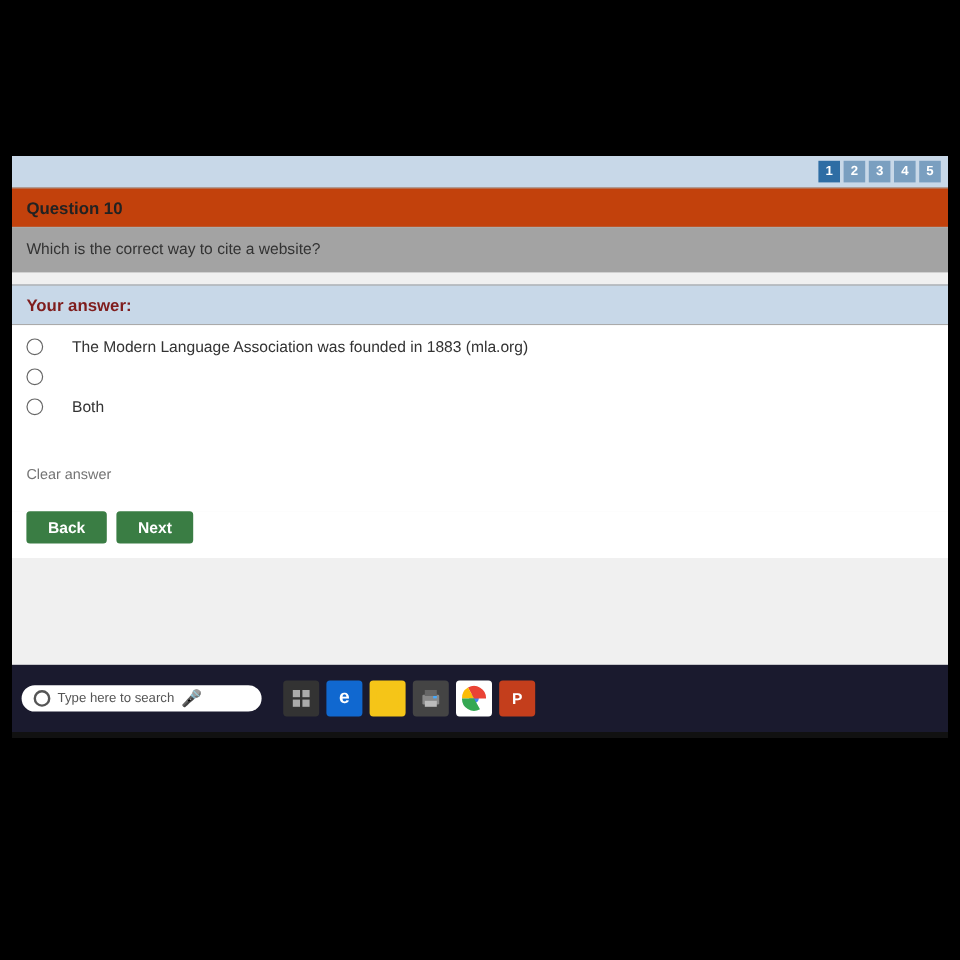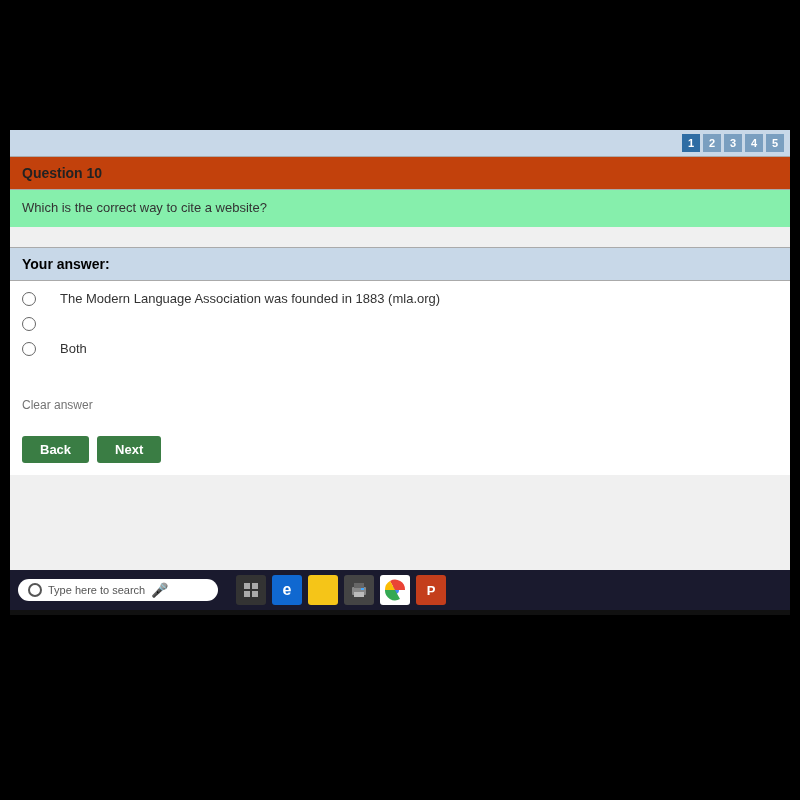--- a/index.html
+++ b/index.html
@@ -58,33 +58,33 @@
       font-weight: bold;
       color: #222;
       border-top: 1px solid #aaa;
       border-bottom: 1px solid #aaa;
     }
 
     .question-text {
       padding: 10px 12px 12px 12px;
       font-size: 13px;
       color: #333;
-      background: #86efac;
+      background: #a3a3a3;
     }
 
     
     .your-answer-header {
       background: #c8d8e8;
       padding: 8px 12px;
       font-size: 14px;
       font-weight: bold;
-      color: #000000;
+      color: #7f1d1d;
       border-top: 1px solid #aaa;
       border-bottom: 1px solid #aaa;
-      margin-top: 20px;
+      margin-top: 10px;
     }
 
     .options-area {
       background: #fff;
       padding: 10px 12px;
     }
 
     .option-row {
       display: flex;
       align-items: flex-start;
@@ -133,21 +133,21 @@
       color: #fff;
       background: #3a7d44;
     }
 
     
     .taskbar {
       position: absolute;
       bottom: 190px;
       left: 10px;
       width: 780px;
-      height: 40px;
+      height: 56px;
       background: #1a1a2e;
       display: flex;
       align-items: center;
       gap: 8px;
       padding: 0 8px;
     }
 
     .taskbar-search {
       display: flex;
       align-items: center;

